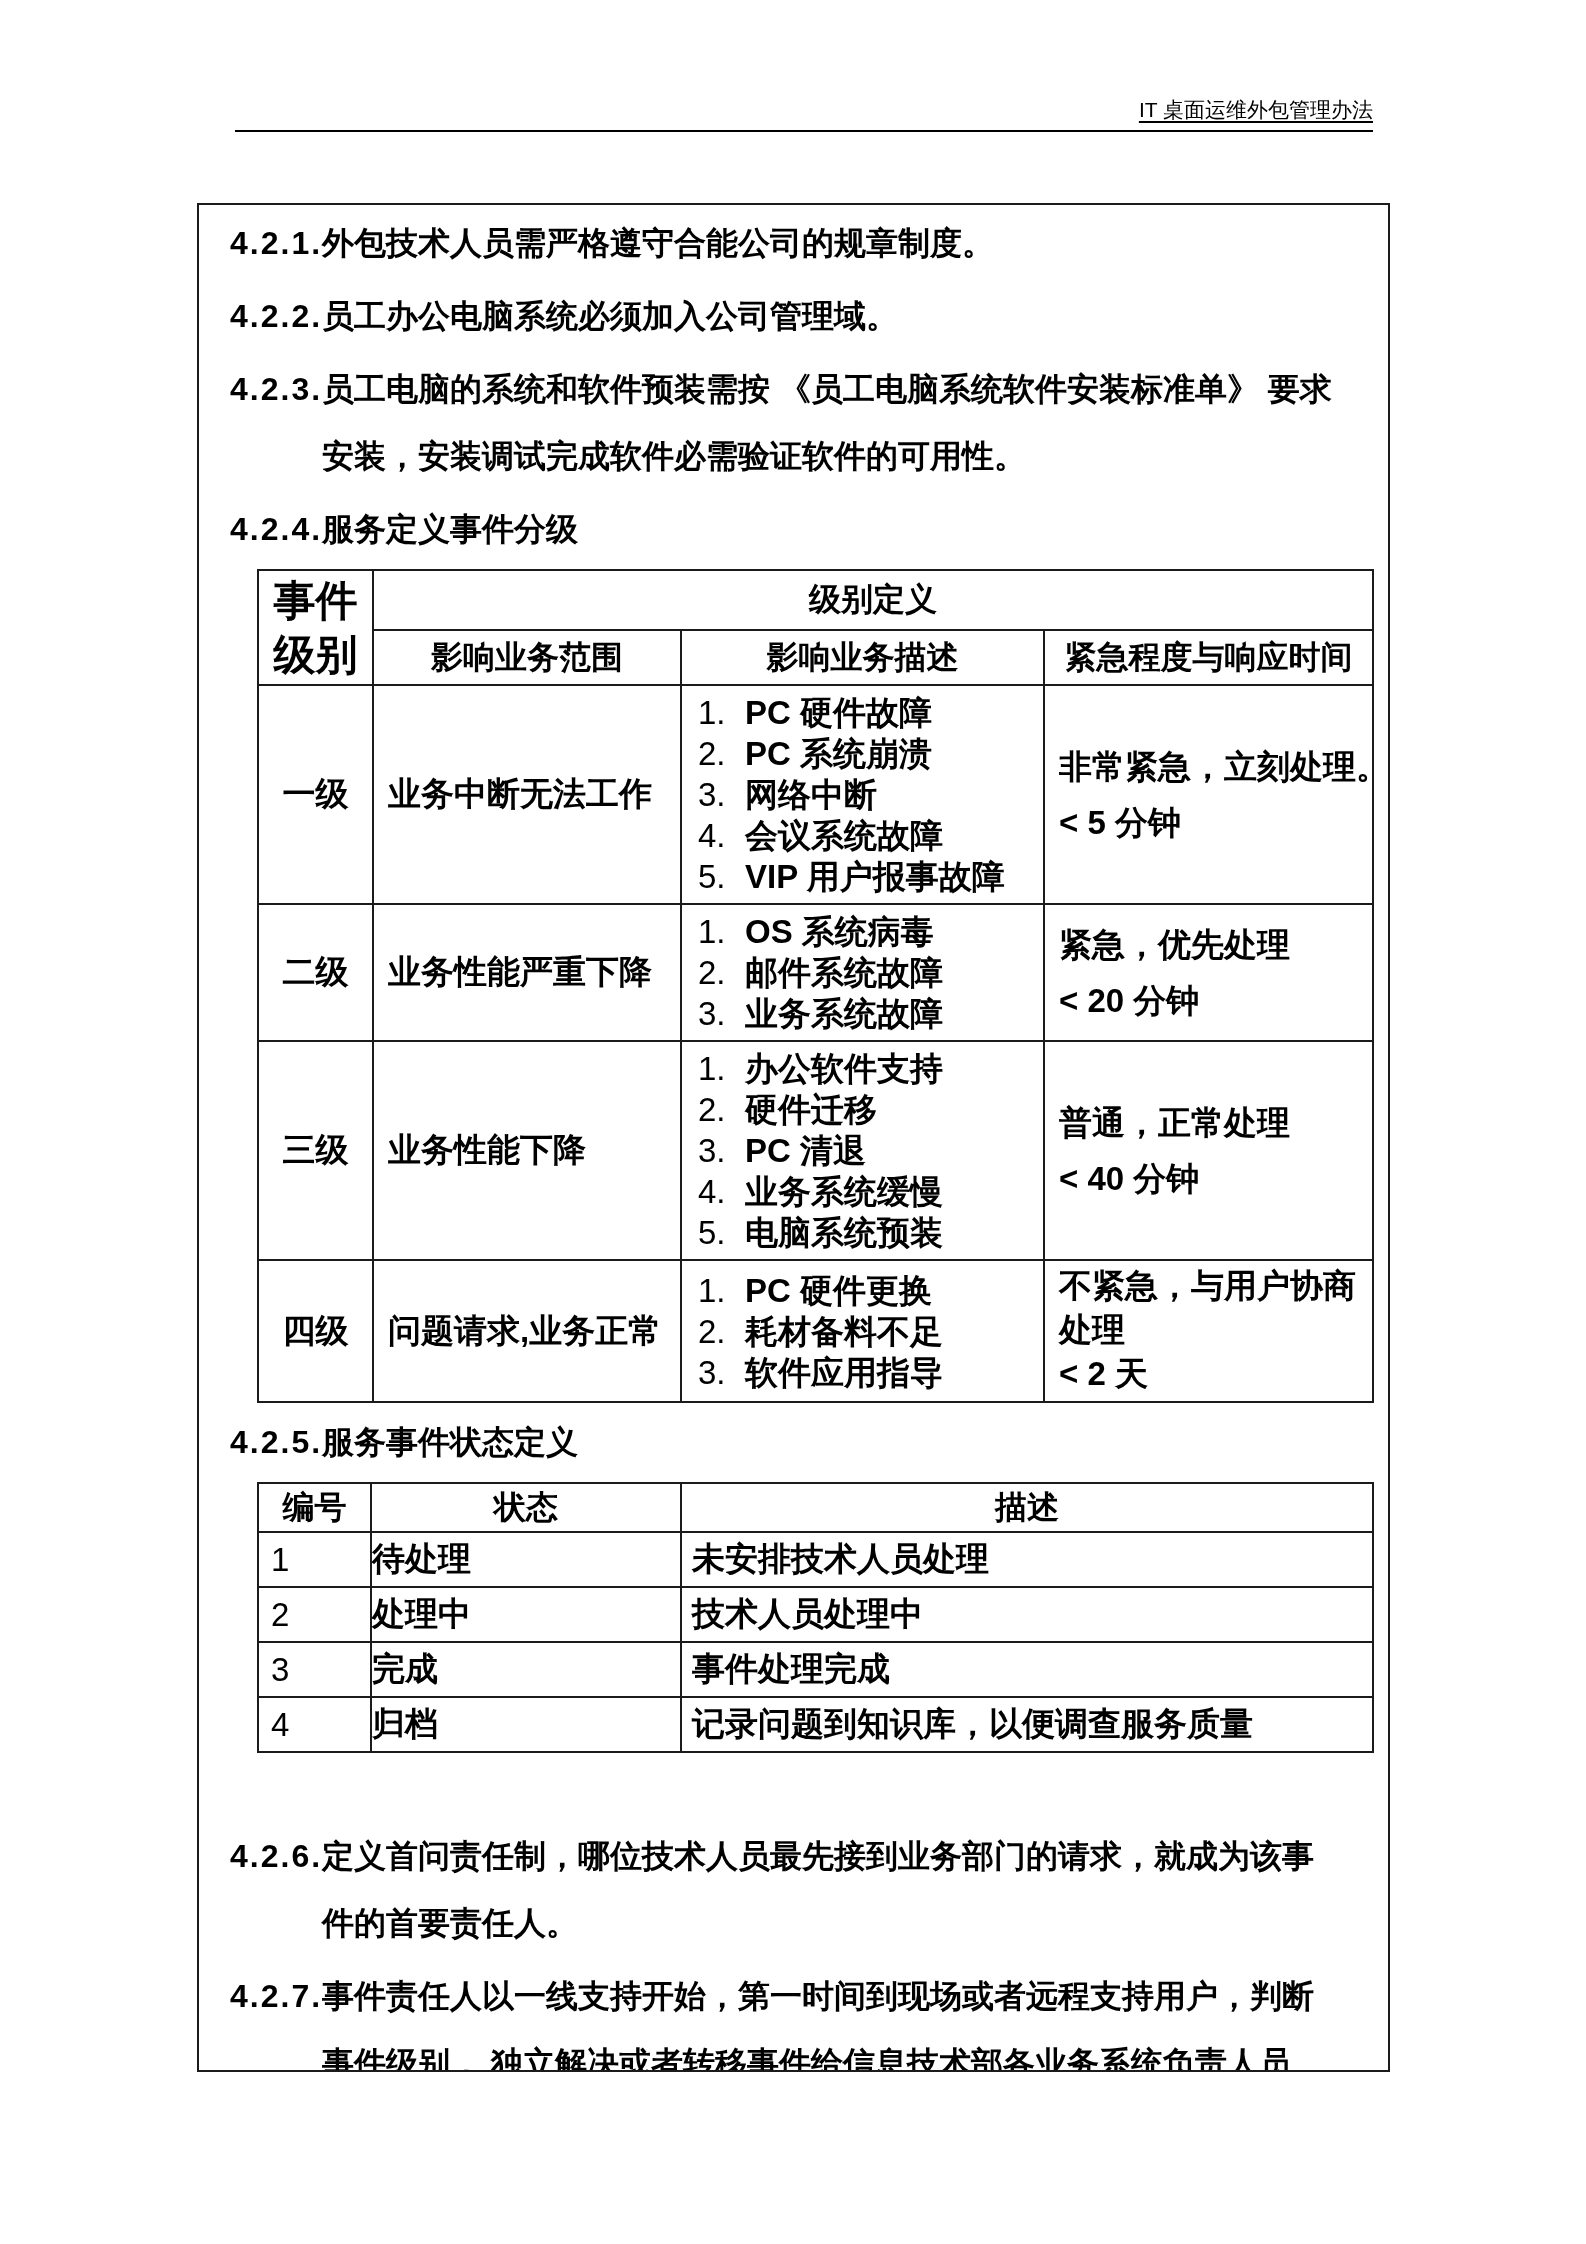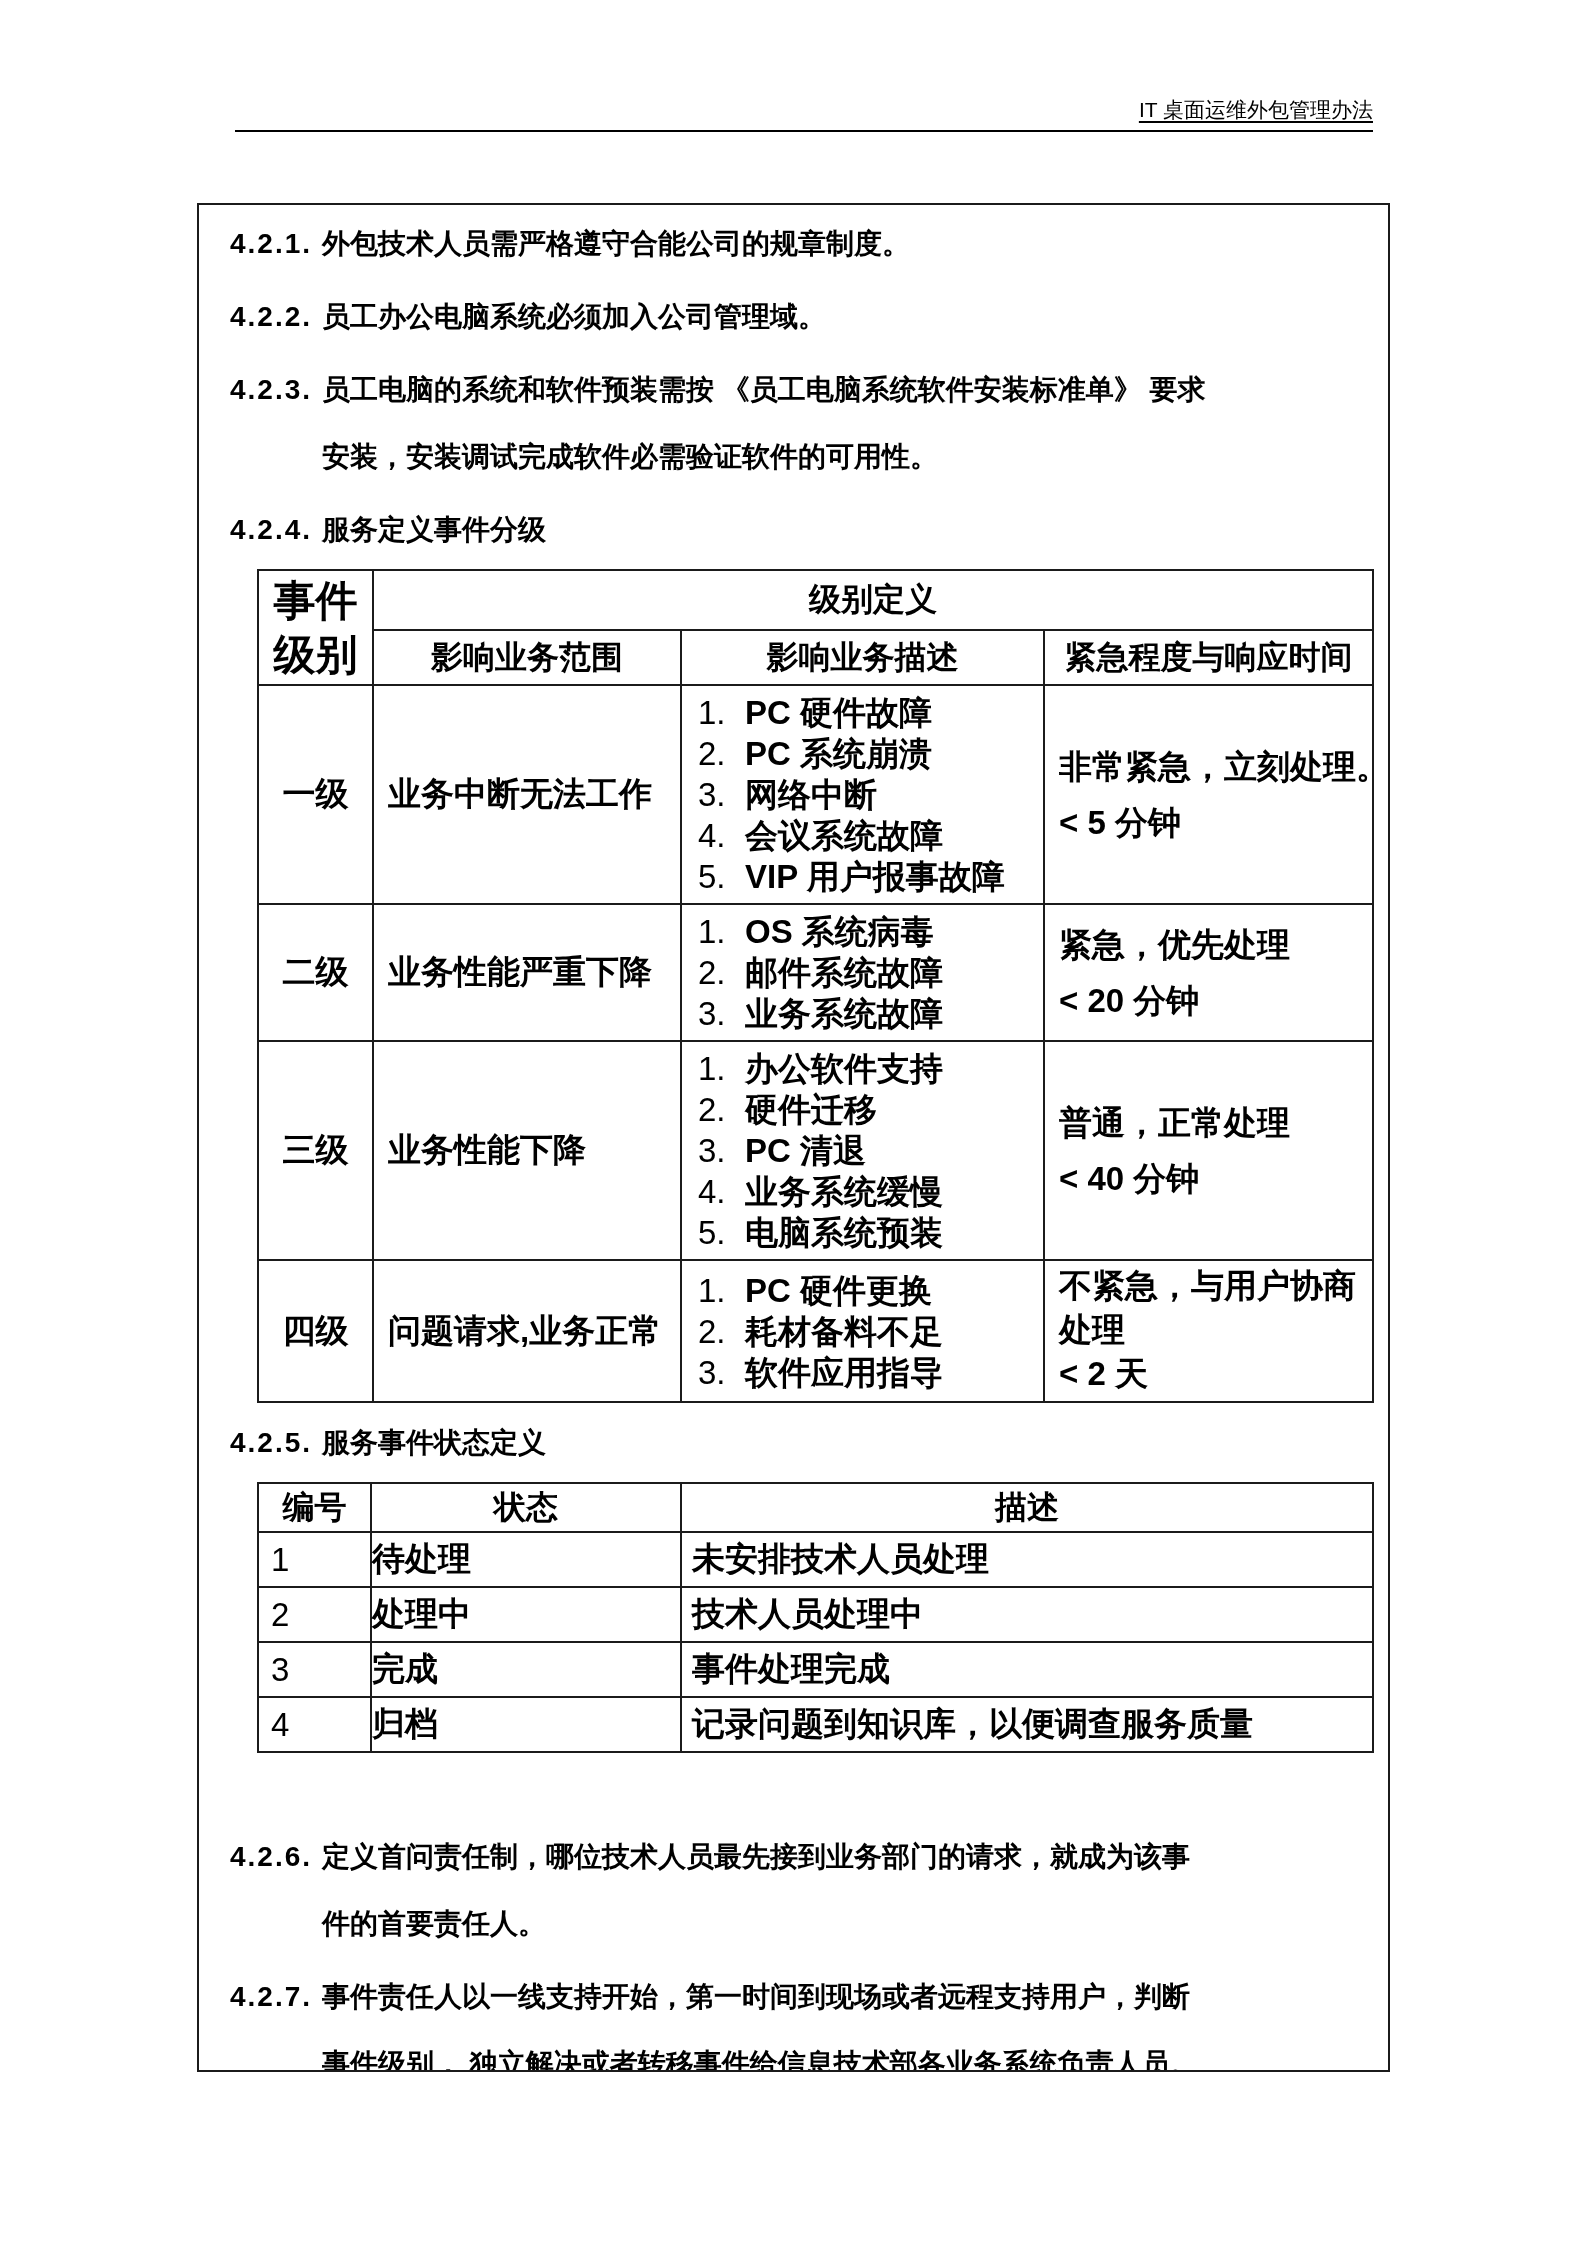--- a/index.html
+++ b/index.html
@@ -14,21 +14,21 @@
     border-bottom:2px solid #000; text-align:right;
     font-size:21px; padding-bottom:6px; font-weight:normal;
   }
   .doc-header .ht { text-decoration:underline; text-underline-offset:4px; }
   
   .content-box {
     position:absolute; left:197px; top:203px; width:1193px; height:1869px;
     border:2px solid #1b1b1b; padding:5px 38px 0 31px; overflow:hidden;
   }
   
-  .item { display:flex; font-size:28px; font-weight:bold; margin-bottom:6px; }
+  .item { display:flex; font-size:32px; font-weight:bold; margin-bottom:6px; }
   .item .num { flex:0 0 92px; line-height:67px; letter-spacing:2px; font-weight:bold; }
   .item .body { flex:1; }
   .item .line { line-height:67px; white-space:nowrap; }
   
   table { border-collapse:collapse; table-layout:fixed; margin-left:27px; width:1115px; }
   td, th { border:2px solid #1b1b1b; vertical-align:middle; }
   th { font-size:32px; font-weight:bold; text-align:center; }
   td { font-size:33px; }
   
   .t1 .corner div { line-height:54px; text-align:center; font-weight:bold; font-size:42px; }

